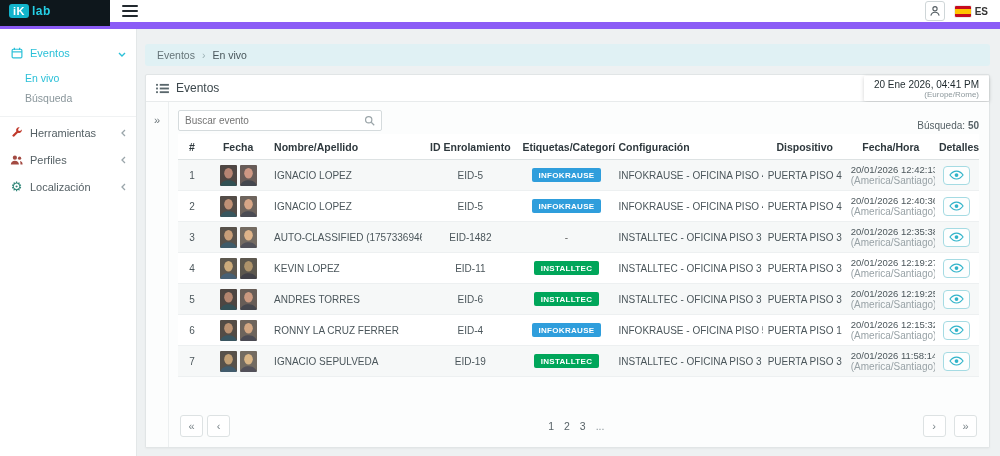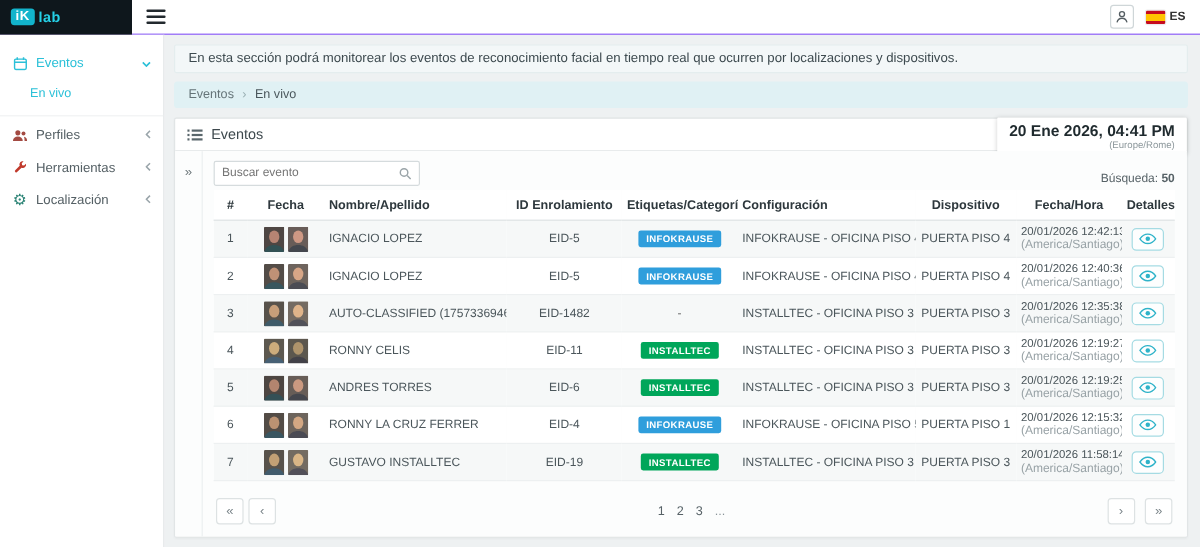--- a/index.html
+++ b/index.html
@@ -1,20 +1,20 @@
 <!DOCTYPE html>
 <html><head>
 <meta charset="utf-8">
 <style>
   * { box-sizing: border-box; margin: 0; padding: 0; }
   html,body { width:1000px; height:456px; overflow:hidden; }
   body { font-family:"Liberation Sans", sans-serif; background:#eef1f2; color:#444; }
 
   
-  .topbar { height:29px; background:#fff; border-bottom:1px solid #8b5cf6; display:flex; align-items:center; }
+  .topbar { height:29px; background:#fff; border-bottom:7px solid #8b5cf6; display:flex; align-items:center; }
   .logo-box { width:110px; height:29px; background:#0e171c; display:flex; align-items:center; padding-left:9px; gap:3px; flex-shrink:0; }
   .logo-badge { background:#12b4cc; color:#fff; font-weight:bold; font-size:11px; padding:1px 4px; border-radius:3px; letter-spacing:.5px; }
   .logo-lab { color:#25d0e6; font-weight:bold; font-size:12px; letter-spacing:.5px; }
   .hamburger { margin-left:12px; width:16px; height:12px; display:flex; flex-direction:column; justify-content:space-between; cursor:pointer; background:none; border:none; }
   .hamburger span { display:block; height:2px; background:#22292e; border-radius:1px; }
   .topbar-right { margin-left:auto; display:flex; align-items:center; gap:10px; padding-right:12px; }
   .user-btn { background:none; border:1px solid #cfd6d8; border-radius:3px; width:20px; height:20px; display:flex; align-items:center; justify-content:center; cursor:pointer; }
   .lang-btn { background:none; border:none; display:flex; align-items:center; gap:4px; cursor:pointer; }
   .flag-es { width:16px; height:11px; border-radius:1px; background:linear-gradient(180deg,#c60b1e 0 25%, #ffc400 25% 75%, #c60b1e 75% 100%); box-shadow:0 0 0 1px rgba(0,0,0,.08); }
   .lang-code { font-size:10px; font-weight:bold; color:#333; }
@@ -38,30 +38,30 @@
   .breadcrumb { margin-top:7px; background:#e0f1f4; border-radius:3px; padding:5px 12px; font-size:10.5px; color:#657478; display:flex; gap:7px; align-items:center; flex-shrink:0; }
   .breadcrumb .bc-root { cursor:pointer; }
   .breadcrumb .bc-sep { color:#9ab0b4; }
   .breadcrumb .bc-cur { color:#49565b; }
 
   
   .panel { margin-top:8px; flex:1; min-height:0; background:#fff; border:1px solid #e1e5e6; border-radius:2px; display:flex; flex-direction:column; box-shadow:0 1px 2px rgba(0,0,0,.04); }
   .panel-header { height:27px; display:flex; align-items:center; gap:7px; padding-left:10px; border-bottom:1px solid #e8ebec; flex-shrink:0; }
   .panel-title { font-size:12px; color:#3d484d; }
   .dt-card { margin-left:auto; background:#fff; box-shadow:0 1px 4px rgba(0,0,0,.18); padding:3px 10px 2px; text-align:right; border-radius:1px; }
-  .dt-main { font-size:13px; font-weight:bold; color:#1f2a2e; white-space:nowrap; }
+  .dt-main { font-size:10px; font-weight:normal; color:#1f2a2e; white-space:nowrap; }
   .dt-tz { font-size:8px; color:#8d989c; }
 
   .panel-body { flex:1; min-height:0; display:flex; background:#fcfdfd; }
   .panel-left { width:23px; border-right:1px solid #eceff0; text-align:center; padding-top:8px; flex-shrink:0; }
   .collapse-btn { background:none; border:none; color:#6b7579; font-size:11px; cursor:pointer; }
   .panel-main { flex:1; min-width:0; display:flex; flex-direction:column; padding:8px 10px 4px 9px; overflow:hidden; }
 
   .toolbar { display:flex; align-items:flex-end; margin-bottom:3px; flex-shrink:0; }
-  .search-box { width:172px; height:21px; border:1px solid #d5dbdd; background:#fff; border-radius:2px; display:flex; align-items:center; padding:0 6px; }
+  .search-box { width:204px; height:21px; border:1px solid #d5dbdd; background:#fff; border-radius:2px; display:flex; align-items:center; padding:0 6px; }
   .search-box input { border:none; outline:none; flex:1; font-size:10px; color:#556; background:transparent; font-family:"Liberation Sans",sans-serif; }
   .last-count { margin-left:auto; font-size:10px; color:#57626.7; color:#576267; }
   .last-count b { font-weight:bold; }
 
   table { width:100%; border-collapse:collapse; table-layout:fixed; }
   thead th { font-size:10.5px; font-weight:bold; color:#2e383d; padding:7px 4px 6px; border-bottom:1px solid #dde2e3; text-align:center; background:#fff; white-space:nowrap; overflow:hidden; }
   thead th.th-left { text-align:left; }
   tbody td { font-size:10px; color:#4b565b; padding:3px 4px; border-bottom:1px solid #edf0f1; text-align:center; height:31px; white-space:nowrap; overflow:hidden; }
   tbody td.td-left { text-align:left; }
   tbody tr:nth-child(odd) { background:#f6f8f8; }
@@ -127,66 +127,66 @@
       </span>
       <span>Eventos</span>
       <span class="chev">
         <svg width="8" height="5" viewBox="0 0 8 5">
             <path d="M1 1l3 3 3-3" fill="none" stroke="#2bc0d8" stroke-width="1.4"></path>
           </svg>
       </span>
     </div>
     <div class="sub-list">
       <span class="sub-item active">En vivo</span>
+      <span class="sub-item">Búsqueda</span>
     </div>
     <div class="nav-sep"></div>
+    <div class="nav-item">
+      <span class="nav-ico">
+        <svg width="12" height="12" viewBox="0 0 16 16">
+            <path d="M14.2 3.2a3.6 3.6 0 0 1-4.9 4.4L4.6 12.3a1.5 1.5 0 1 1-2.1-2.1L7.2 5.5a3.6 3.6 0 0 1 4.4-4.9L9.5 2.7l.4 2.2 2.2.4z" fill="#c0392b"></path>
+          </svg>
+      </span>
+      <span>Herramientas</span>
+      <span class="chev">
+        <svg width="5" height="8" viewBox="0 0 5 8">
+            <path d="M4 1L1 4l3 3" fill="none" stroke="#9aa5aa" stroke-width="1.3"></path>
+          </svg>
+      </span>
+    </div>
     <div class="nav-item">
       <span class="nav-ico">
         <svg width="13" height="12" viewBox="0 0 16 14">
             <g fill="#a34a42">
               <circle cx="6" cy="4.2" r="2.6"></circle>
               <path d="M1 12.5c0-2.9 2.2-4.6 5-4.6s5 1.7 5 4.6z"></path>
               <circle cx="11.8" cy="4.8" r="2"></circle>
               <path d="M12.3 8.3c2 .4 3.2 1.8 3.2 4.2h-2.6c0-1.7-.2-3.1-.6-4.2z"></path>
             </g>
           </svg>
       </span>
       <span>Perfiles</span>
       <span class="chev">
         <svg width="5" height="8" viewBox="0 0 5 8">
             <path d="M4 1L1 4l3 3" fill="none" stroke="#9aa5aa" stroke-width="1.3"></path>
           </svg>
       </span>
     </div>
     <div class="nav-item">
-      <span class="nav-ico">
-        <svg width="12" height="12" viewBox="0 0 16 16">
-            <path d="M14.2 3.2a3.6 3.6 0 0 1-4.9 4.4L4.6 12.3a1.5 1.5 0 1 1-2.1-2.1L7.2 5.5a3.6 3.6 0 0 1 4.4-4.9L9.5 2.7l.4 2.2 2.2.4z" fill="#c0392b"></path>
-          </svg>
-      </span>
-      <span>Herramientas</span>
-      <span class="chev">
-        <svg width="5" height="8" viewBox="0 0 5 8">
-            <path d="M4 1L1 4l3 3" fill="none" stroke="#9aa5aa" stroke-width="1.3"></path>
-          </svg>
-      </span>
-    </div>
-    <div class="nav-item">
       <span class="nav-ico gear-glyph">⚙</span>
       <span>Localización</span>
       <span class="chev">
         <svg width="5" height="8" viewBox="0 0 5 8">
             <path d="M4 1L1 4l3 3" fill="none" stroke="#9aa5aa" stroke-width="1.3"></path>
           </svg>
       </span>
     </div>
   </aside>
 
   <main>
-    <div class="info-banner">En esta sección podrá monitorear los eventos de reconocimiento facial en tiempo real que ocurren por localizaciones y dispositivos.</div>
 
     <div class="breadcrumb">
       <span class="bc-root">Eventos</span>
       <span class="bc-sep">›</span>
       <span class="bc-cur">En vivo</span>
     </div>
 
     <section class="panel">
       <div class="panel-header">
         <svg width="13" height="11" viewBox="0 0 14 12">
@@ -378,21 +378,21 @@
         </span>
         <span class="photo">
           <svg viewBox="0 0 17 21" preserveAspectRatio="none" style="filter: brightness(0.88) hue-rotate(12deg);">
                           <rect width="17" height="21" fill="#6b625a"></rect>
                           <ellipse cx="8.5" cy="8.3" rx="4.3" ry="5.3" fill="#cfa480"></ellipse>
                           <path d="M0 21c1.5-4.2 4.7-5.8 8.5-5.8S15.5 16.8 17 21z" fill="#4a4a52"></path>
                         </svg>
         </span>
       </div>
     </td>
-    <td class="td-left">RONNY CELIS</td>
+    <td class="td-left">KEVIN LOPEZ</td>
     <td>EID-11</td>
     <td><span class="badge" style="background: rgb(0, 166, 90);">INSTALLTEC</span></td>
     <td class="td-left">INSTALLTEC - OFICINA PISO 3</td>
     <td>PUERTA PISO 3</td>
     <td class="dt-cell">
       <div class="dt1">20/01/2026 12:19:27</div>
       <div class="dt2">(America/Santiago)</div>
     </td>
     <td>
       <button class="eye-btn">
@@ -492,21 +492,21 @@
         </span>
         <span class="photo">
           <svg viewBox="0 0 17 21" preserveAspectRatio="none" style="filter: brightness(1.09) hue-rotate(9deg);">
                           <rect width="17" height="21" fill="#6b625a"></rect>
                           <ellipse cx="8.5" cy="8.3" rx="4.3" ry="5.3" fill="#cfa480"></ellipse>
                           <path d="M0 21c1.5-4.2 4.7-5.8 8.5-5.8S15.5 16.8 17 21z" fill="#4a4a52"></path>
                         </svg>
         </span>
       </div>
     </td>
-    <td class="td-left">GUSTAVO INSTALLTEC</td>
+    <td class="td-left">IGNACIO SEPULVEDA</td>
     <td>EID-19</td>
     <td><span class="badge" style="background: rgb(0, 166, 90);">INSTALLTEC</span></td>
     <td class="td-left">INSTALLTEC - OFICINA PISO 3</td>
     <td>PUERTA PISO 3</td>
     <td class="dt-cell">
       <div class="dt1">20/01/2026 11:58:14</div>
       <div class="dt2">(America/Santiago)</div>
     </td>
     <td>
       <button class="eye-btn">

